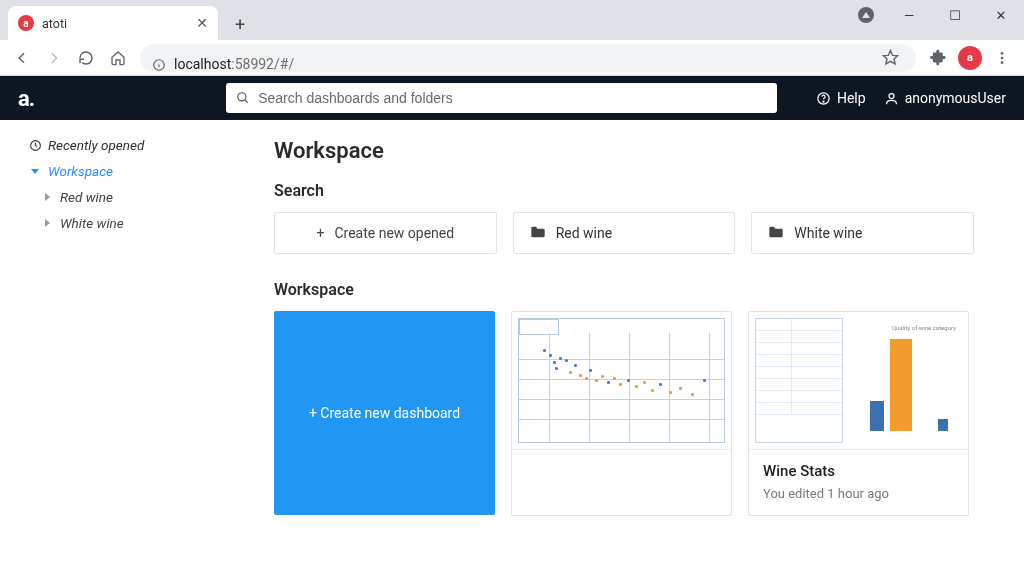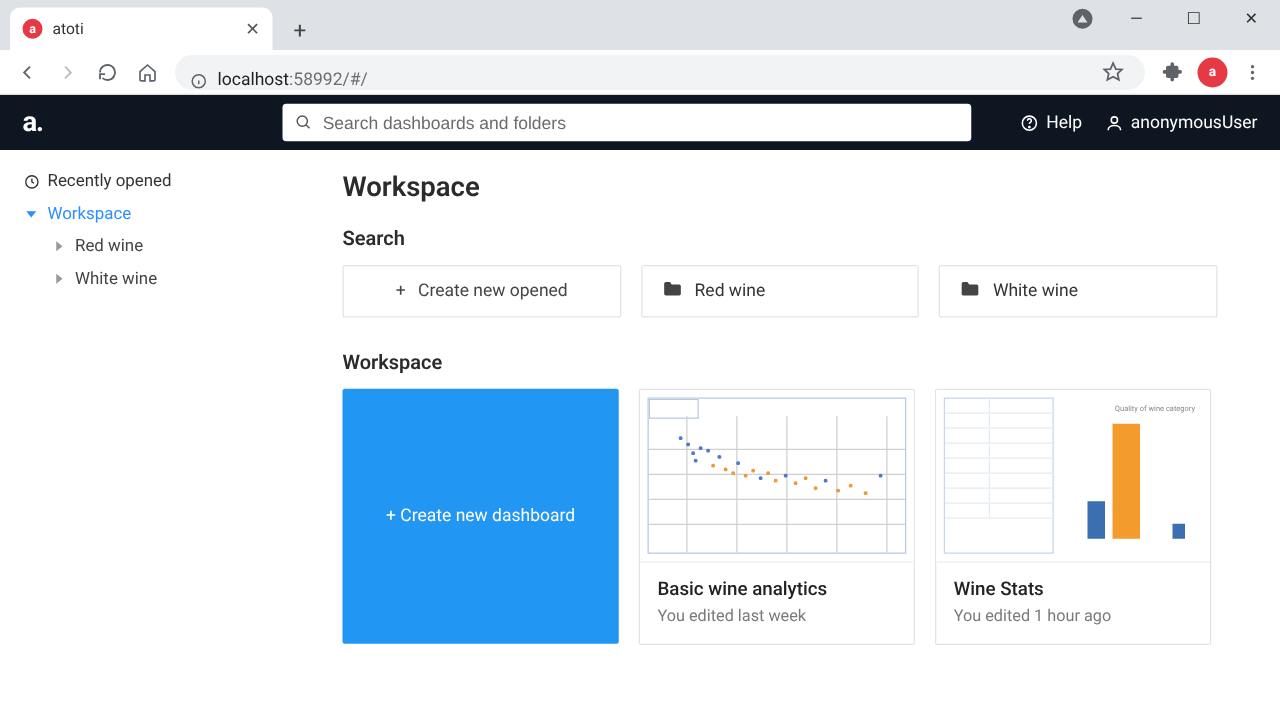--- a/index.html
+++ b/index.html
@@ -134,24 +134,25 @@
   }
   .sidebar {
     width: 260px;
     padding: 12px 0;
     border-right: none;
   }
   .side-item {
     display: flex;
     align-items: center;
     gap: 6px;
-    padding: 5px 18px;
+    padding: 5px 28px;
     font-size: 13.5px;
     color: #333;
     cursor: pointer;
+    font-style: italic;
   }
   .side-item.active { color: #2b8fff; }
   .side-sub { padding-left: 40px; color:#444; }
   .side-icon { width:14px; display:inline-flex; justify-content:center;}
   .caret-down{width:0;height:0;border-left:4px solid transparent;border-right:4px solid transparent;border-top:5px solid #333;}
   .caret-right{width:0;height:0;border-top:4px solid transparent;border-bottom:4px solid transparent;border-left:5px solid #999;}
   .clock-icon svg{width:13px;height:13px;}
 
   .content {
     flex: 1;
@@ -443,24 +444,20 @@
             <div class="scatter-dot sd-o" style="left:116px;top:66px"></div>
             <div class="scatter-dot sd-o" style="left:124px;top:62px"></div>
             <div class="scatter-dot sd-o" style="left:132px;top:70px"></div>
             <div class="scatter-dot sd-b" style="left:140px;top:64px"></div>
             <div class="scatter-dot sd-o" style="left:150px;top:72px"></div>
             <div class="scatter-dot sd-o" style="left:160px;top:68px"></div>
             <div class="scatter-dot sd-o" style="left:172px;top:74px"></div>
             <div class="scatter-dot sd-b" style="left:184px;top:60px"></div>
           </div>
         </div>
-        <div class="dash-info">
-          <div class="dash-title">Basic wine analytics</div>
-          <div class="dash-sub">You edited last week</div>
-        </div>
       </div>
 
       <div class="dash-card">
         <div class="dash-thumb">
           <div class="thumb-bar">
             <div class="thumb-bar-left">
               <div class="tb-row">
                   <div class="tb-cell-a"></div>
                 </div>
               <div class="tb-row">

